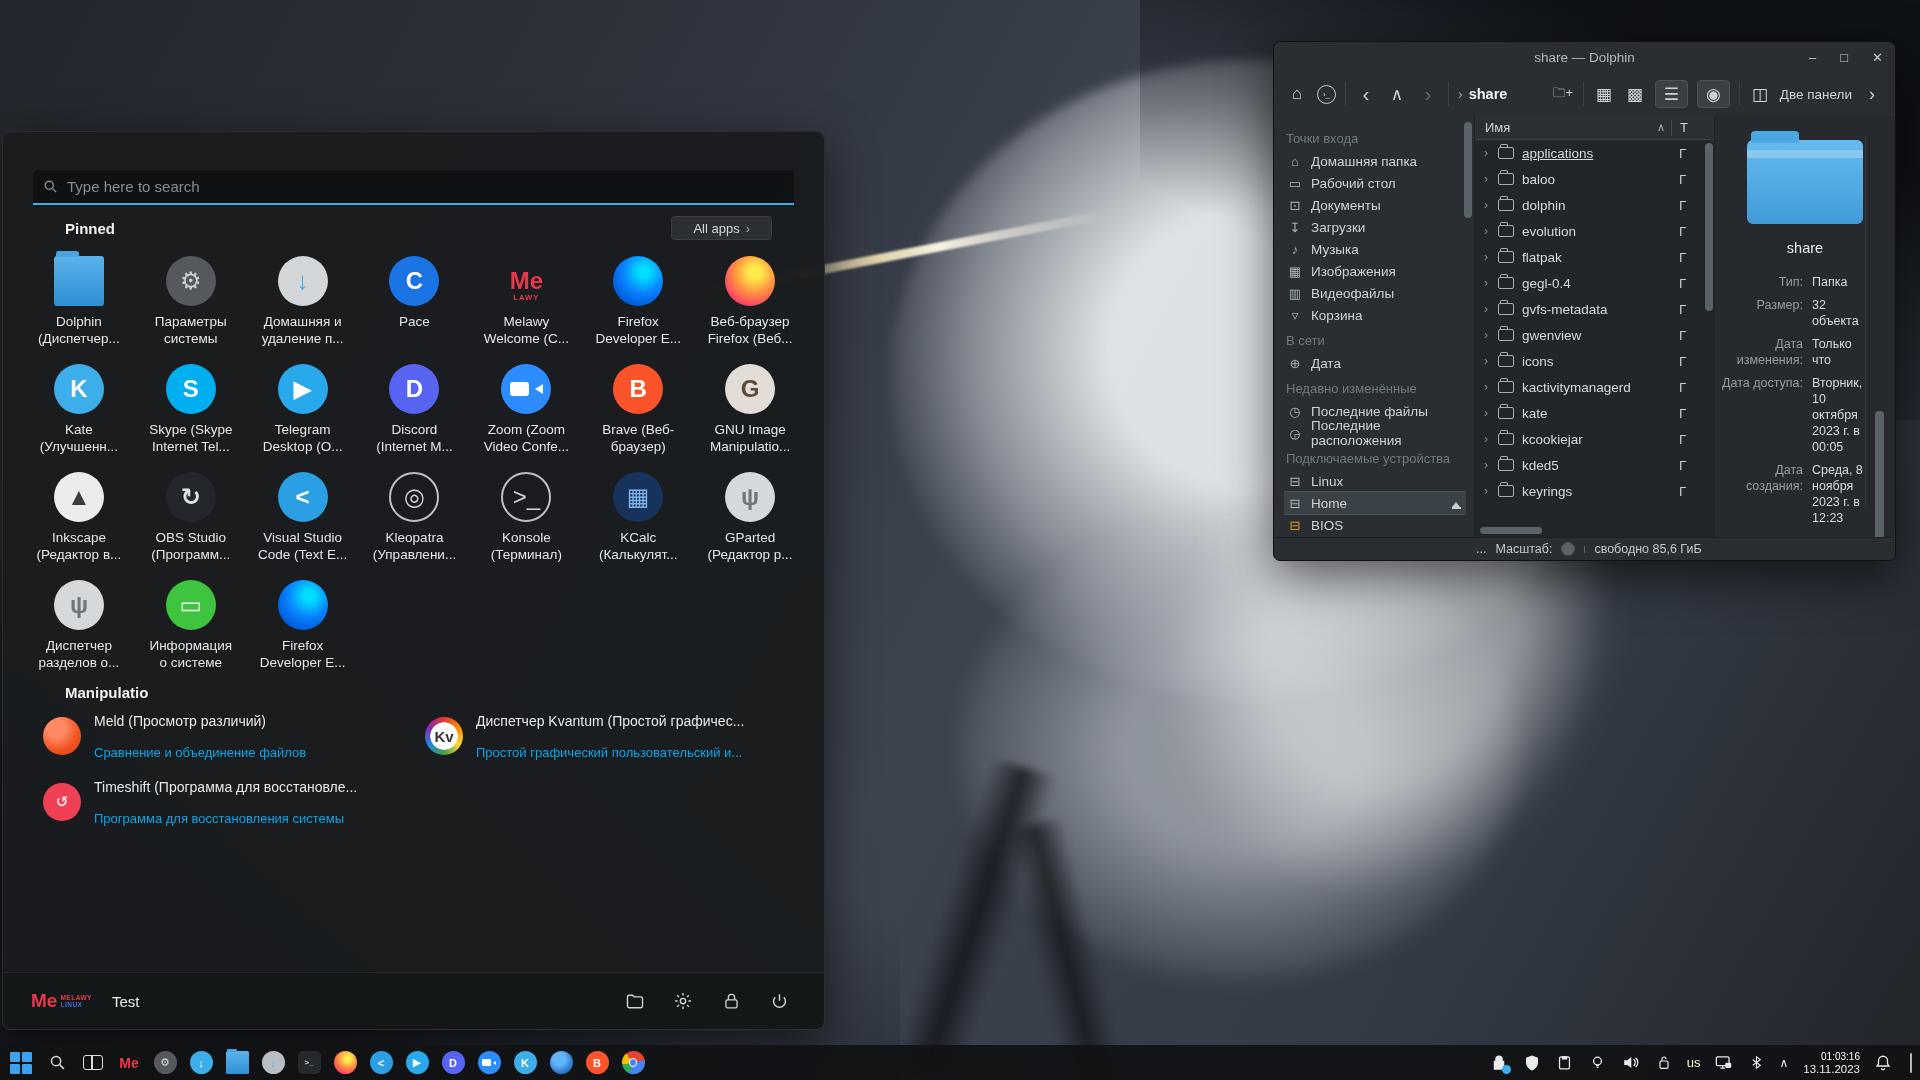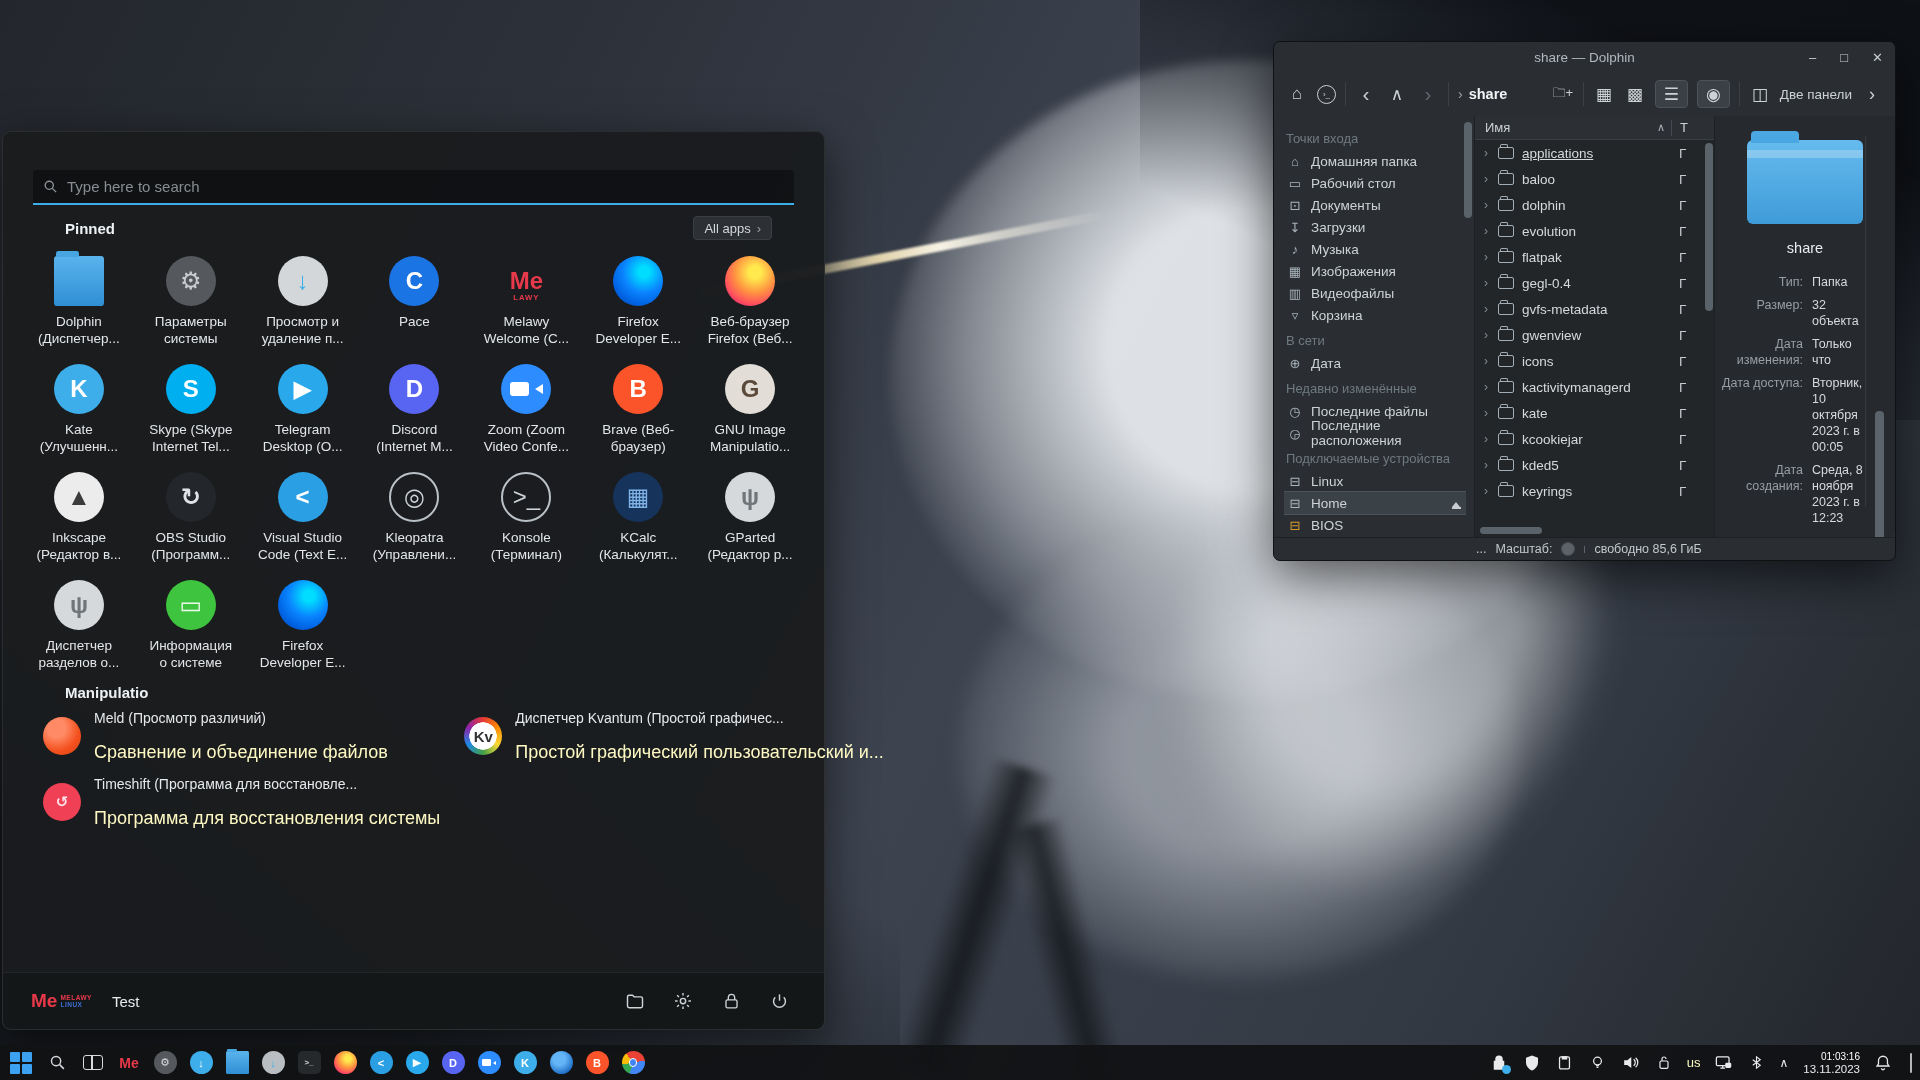--- a/index.html
+++ b/index.html
@@ -41,31 +41,31 @@
   
   .launcher{position:absolute;left:2px;top:131px;width:823px;height:899px;background:rgba(26,28,30,.97);
     border:1px solid rgba(255,255,255,.08);border-radius:9px;box-shadow:0 14px 48px rgba(0,0,0,.55)}
   .searchbar{position:absolute;left:30px;top:38px;width:761px;height:35px;background:rgba(9,10,11,.55);
     border-radius:4px 4px 0 0;border-bottom:2px solid #3daee9;display:flex;align-items:center;padding:0 10px;gap:9px}
   .searchbar svg{flex:none}
   .searchbar input{flex:1;background:transparent;border:none;outline:none;color:#84cc16;font-size:15px}
   .searchbar input::placeholder{color:#878d92}
   .sec-label{position:absolute;left:62px;font-size:15px;font-weight:bold;color:#eef1f3}
   .allapps{position:absolute;right:52px;top:84px;height:24px;display:flex;align-items:center;gap:6px;background:#2c3034;
-    border:1px solid #3a3f44;border-radius:4px;padding:0 10px;font-size:13px;color:#d4d8db;cursor:default}
+    border:1px solid #3a3f44;border-radius:4px;padding:0 21px;font-size:13px;color:#d4d8db;cursor:default}
   .allapps .chv{color:#9aa0a5;font-size:13px}
   .appgrid{position:absolute;left:20px;top:120px;width:783px;display:grid;grid-template-columns:repeat(7,1fr);row-gap:4px}
   .tile{height:104px;display:flex;flex-direction:column;align-items:center;padding-top:4px;border-radius:6px}
   .tile .icn{width:50px;height:50px;font-size:24px;margin-bottom:7px}
   .tile .l1,.tile .l2{font-size:13.5px;line-height:17px;color:#e3e6e9;text-align:center;white-space:nowrap}
   .recogrid{position:absolute;left:40px;top:578px;width:740px;display:grid;grid-template-columns:1fr 1fr;column-gap:24px;row-gap:14px}
   .reco{display:flex;align-items:center;gap:13px;height:52px;border-radius:6px}
   .reco .icn{width:38px;height:38px;font-size:15px;flex:none}
   .reco .rt{font-size:14px;color:#e6e9eb;white-space:nowrap}
-  .reco .rs{font-size:18px;color:#fef9c3;margin-top:16px;white-space:nowrap}
+  .reco .rs{font-size:13px;color:#0ea5e9;margin-top:16px;white-space:nowrap}
   .lfooter{position:absolute;left:0;right:0;bottom:0;height:57px;border-top:1px solid rgba(255,255,255,.07);
     background:rgba(20,22,23,.85);border-radius:0 0 9px 9px;display:flex;align-items:center;padding:0 28px;gap:14px}
   .melogo-f{display:flex;align-items:center;gap:3px}
   .melogo-f .big{color:#e8394a;font-weight:bold;font-size:19px}
   .melogo-f .col{display:flex;flex-direction:column;line-height:7px}
   .melogo-f .t1{color:#e8394a;font-size:6.5px;font-weight:bold;letter-spacing:.5px}
   .melogo-f .t2{color:#3d6fd8;font-size:6.5px;font-weight:bold;letter-spacing:.5px}
   .uname{font-size:15px;color:#e8ebed;margin-left:6px}
   .fspacer{flex:1}
   .fbtn{width:34px;height:34px;display:flex;align-items:center;justify-content:center;border-radius:5px}
@@ -177,21 +177,21 @@
       </div>
 
       <div class="tile">
         <div class="icn" style="background: rgb(85, 89, 93); color: rgb(201, 205, 209);">⚙</div>
         <div class="l1">Параметры</div>
         <div class="l2">системы</div>
       </div>
 
       <div class="tile">
         <div class="icn" style="background: rgb(212, 215, 217); color: rgb(61, 174, 233);">↓</div>
-        <div class="l1">Просмотр и</div>
+        <div class="l1">Домашняя и</div>
         <div class="l2">удаление п...</div>
       </div>
 
       <div class="tile">
         <div class="icn" style="background: rgb(27, 116, 228); color: rgb(255, 255, 255);">C</div>
         <div class="l1">Pace</div>
         <div class="l2"></div>
       </div>
 
       <div class="tile">

